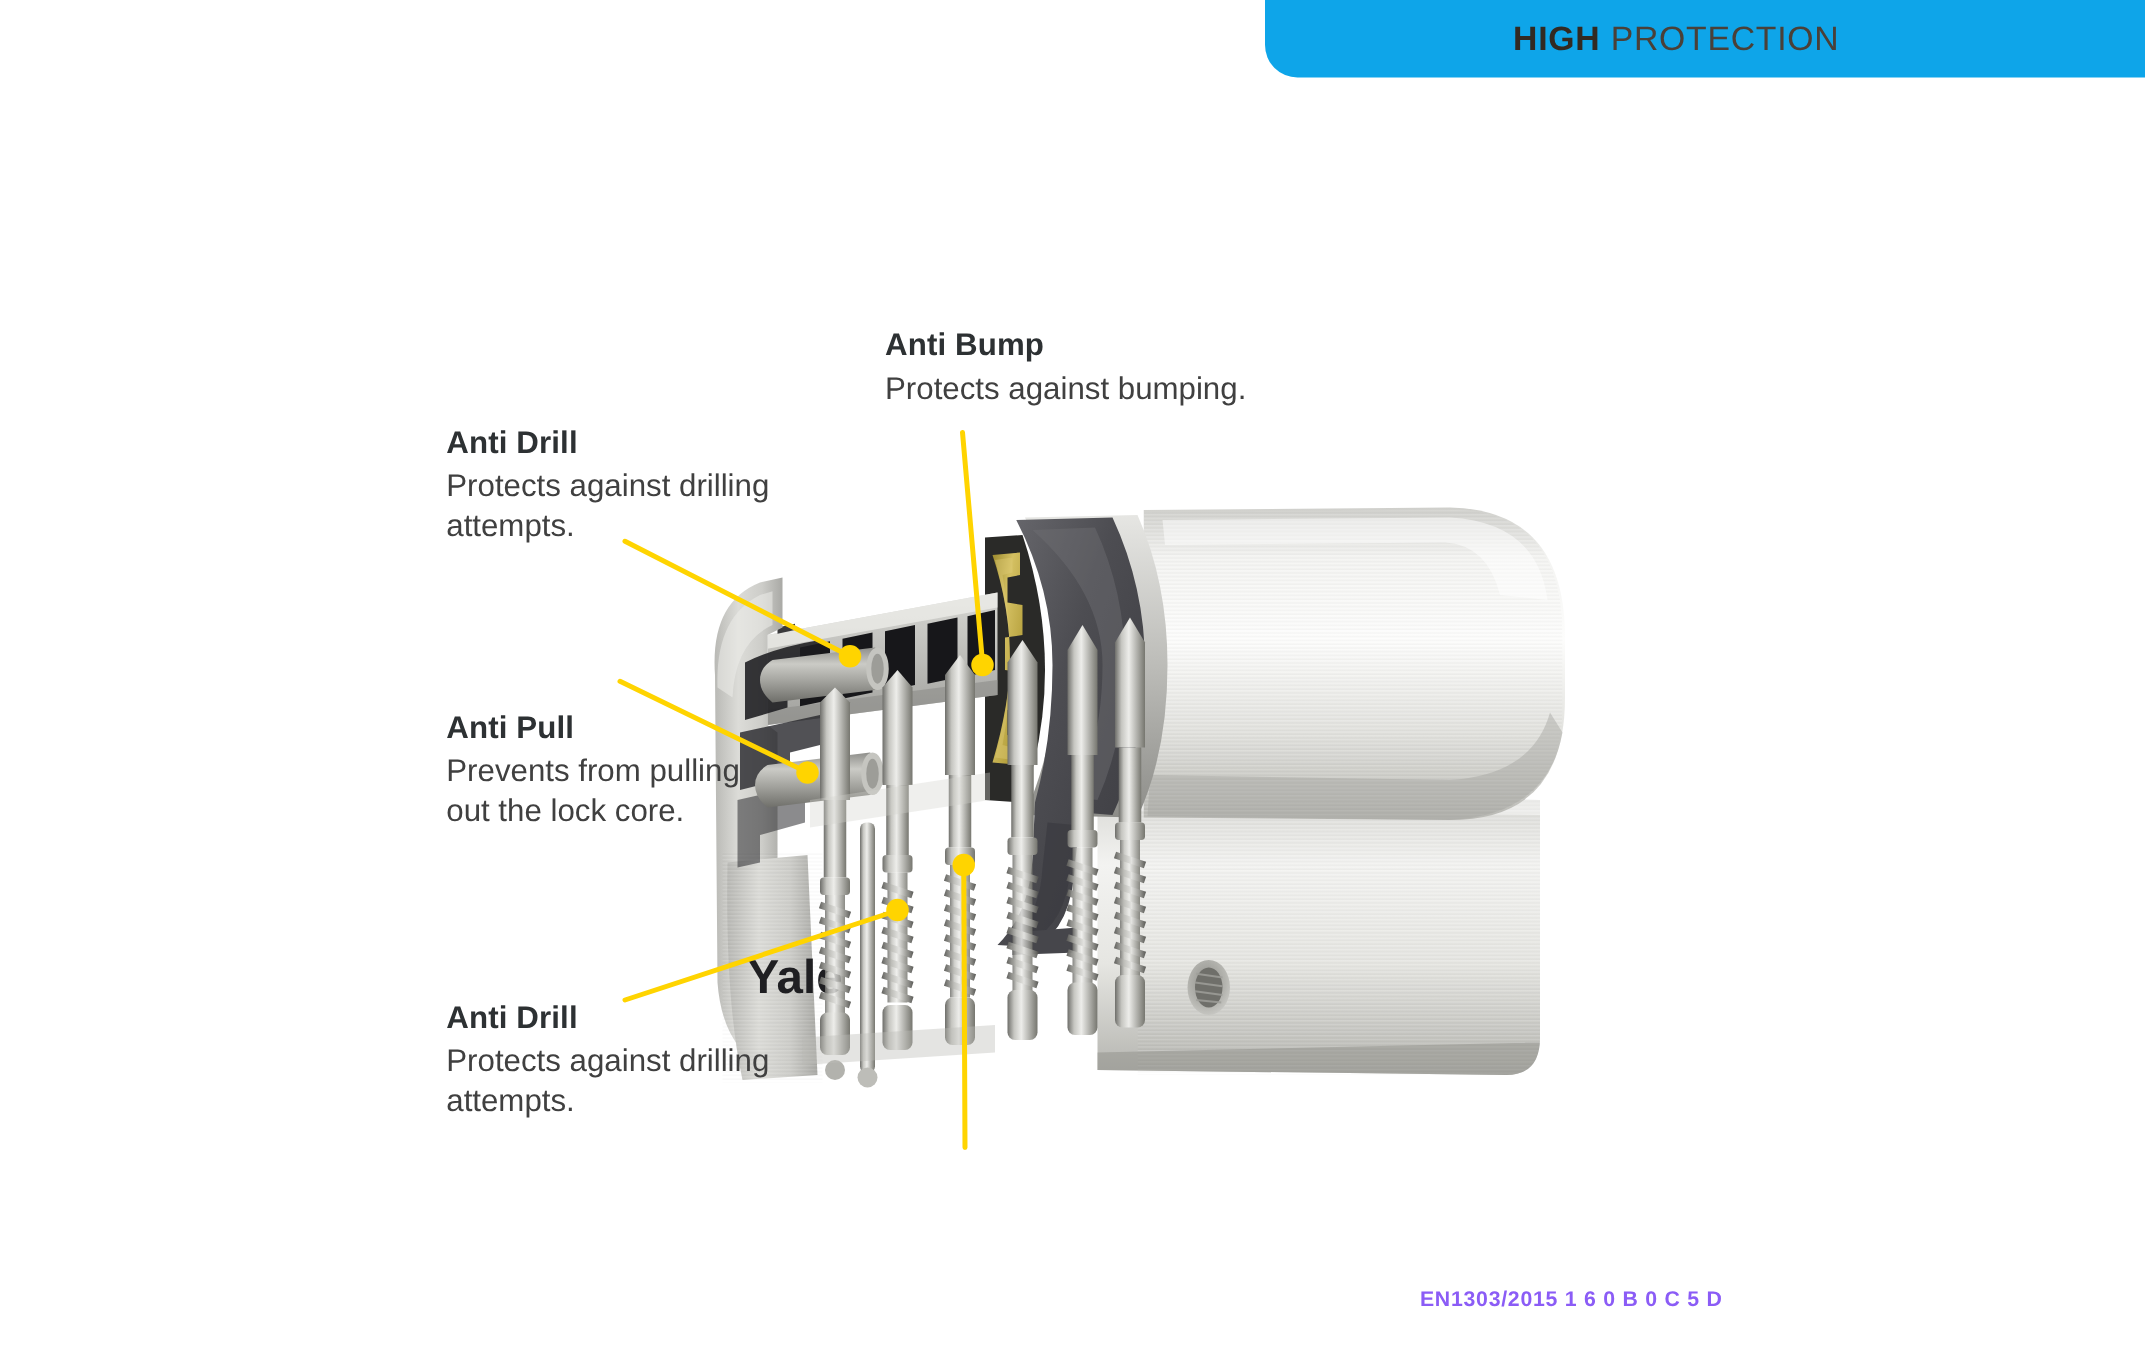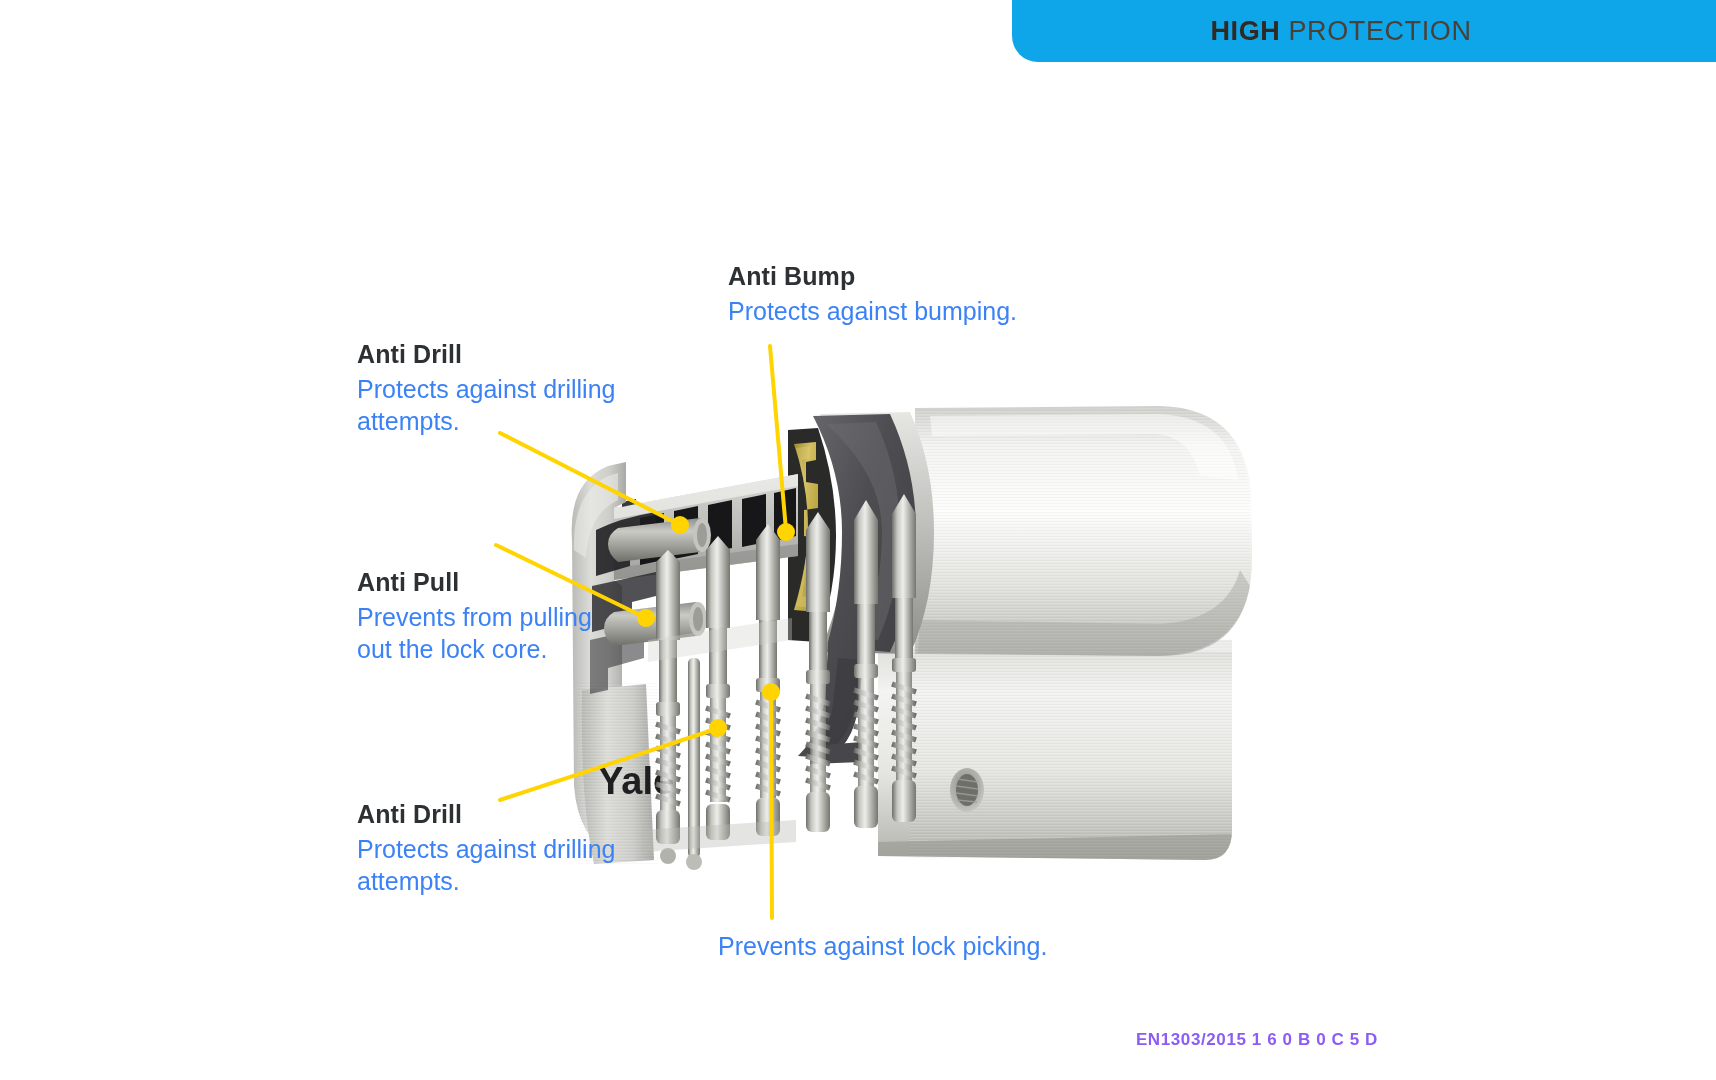--- a/index.html
+++ b/index.html
@@ -50,26 +50,26 @@
     font-weight: 700;
     color: #2d3133;
     letter-spacing: .1px;
     margin: 0 0 3px 0;
     line-height: 1.18;
     white-space: nowrap;
   }
   .callout .c-desc {
     font-size: 25px;
     font-weight: 400;
-    color: #3b82f6;
+    color: #404040;
     line-height: 1.28;
     margin: 0;
   }
 
-  #co-anti-bump  { left: 728px; top: 262px; width: 380px; }
+  #co-anti-bump  { left: 708px; top: 262px; width: 380px; }
   #co-anti-drill-1 { left: 357px; top: 340px; width: 300px; }
   #co-anti-pull  { left: 357px; top: 540px; width: 250px; margin-top: 28px; }
   #co-anti-drill-2 { left: 357px; top: 800px; width: 270px; }
   #co-anti-pick  { left: 718px; top: 930px; width: 420px; }
 
   
   .std-code {
     position: absolute;
     right: 338px;
     top: 1030px;
@@ -414,18 +414,17 @@
     <p class="c-title">Anti Pull</p>
     <p class="c-desc">Prevents from pulling out the lock core.</p>
   </div>
 
   <div class="callout" id="co-anti-drill-2">
     <p class="c-title">Anti Drill</p>
     <p class="c-desc">Protects against drilling attempts.</p>
   </div>
 
   <div class="callout" id="co-anti-pick">
-    <p class="c-desc">Prevents against lock picking.</p>
   </div>
 
   <div class="std-code">EN1303/2015 1 6 0 B 0 C 5 D</div>
 
 </div>
 
 </body></html>

